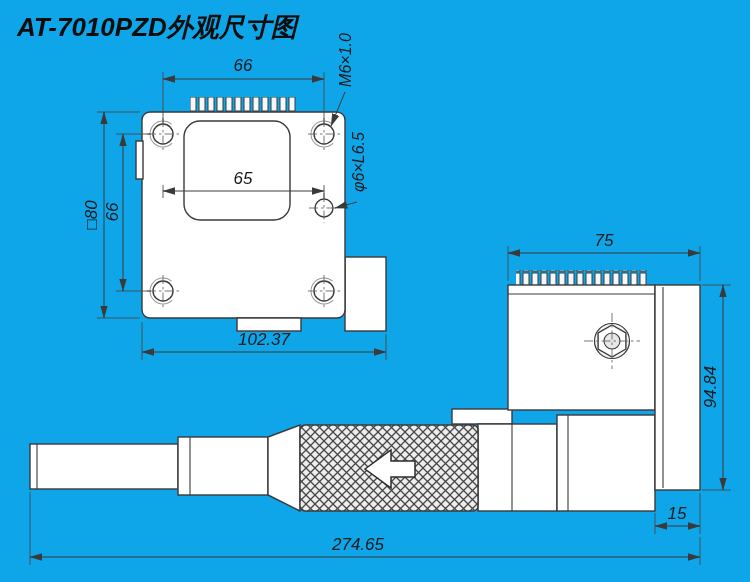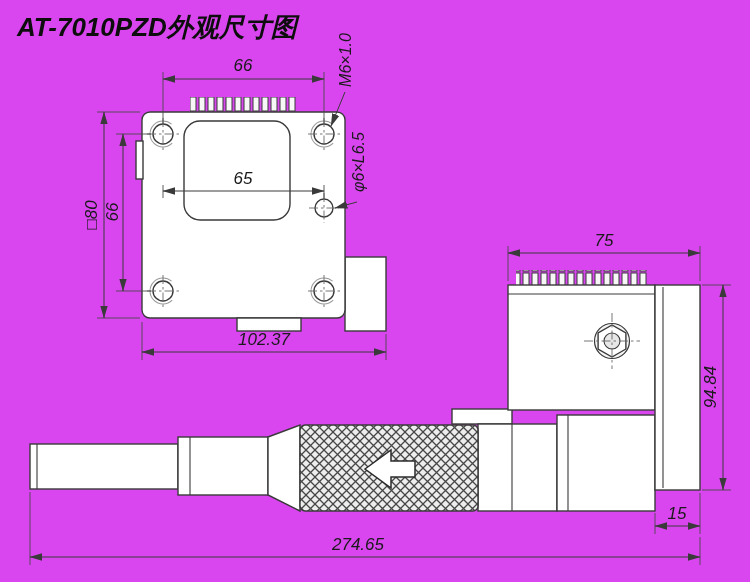--- a/index.html
+++ b/index.html
@@ -1,16 +1,16 @@
 <!DOCTYPE html>
 <html><head>
 <meta charset="utf-8">
 <style>
   html,body{margin:0;padding:0;background:#ffffff;}
-  .stage{position:relative;width:750px;height:582px;background:#d946ef;overflow:hidden;}
+  .stage{position:relative;width:750px;height:582px;background:#0ea5e9;overflow:hidden;}
   svg{display:block;}
   .obj{fill:#ffffff;stroke:#3a3a3a;stroke-width:1.4;}
   .objthin{fill:none;stroke:#3a3a3a;stroke-width:1.1;}
   .ext{stroke:#4a4a4a;stroke-width:0.9;fill:none;}
   .dim{stroke:#3a3a3a;stroke-width:1;fill:none;}
   .cl{stroke:#666;stroke-width:0.9;fill:none;stroke-dasharray:9 3 2.5 3;}
   .thread{fill:none;stroke:#9a9a9a;stroke-width:1;}
   .dimtext{font:italic 17px "Liberation Sans", sans-serif;fill:#1a1a1a;}
   .labeltext{font:italic 16px "Liberation Sans", sans-serif;fill:#1a1a1a;}
   .titletext{font:italic bold 26px "Liberation Sans", sans-serif;fill:#0d0d0d;}

